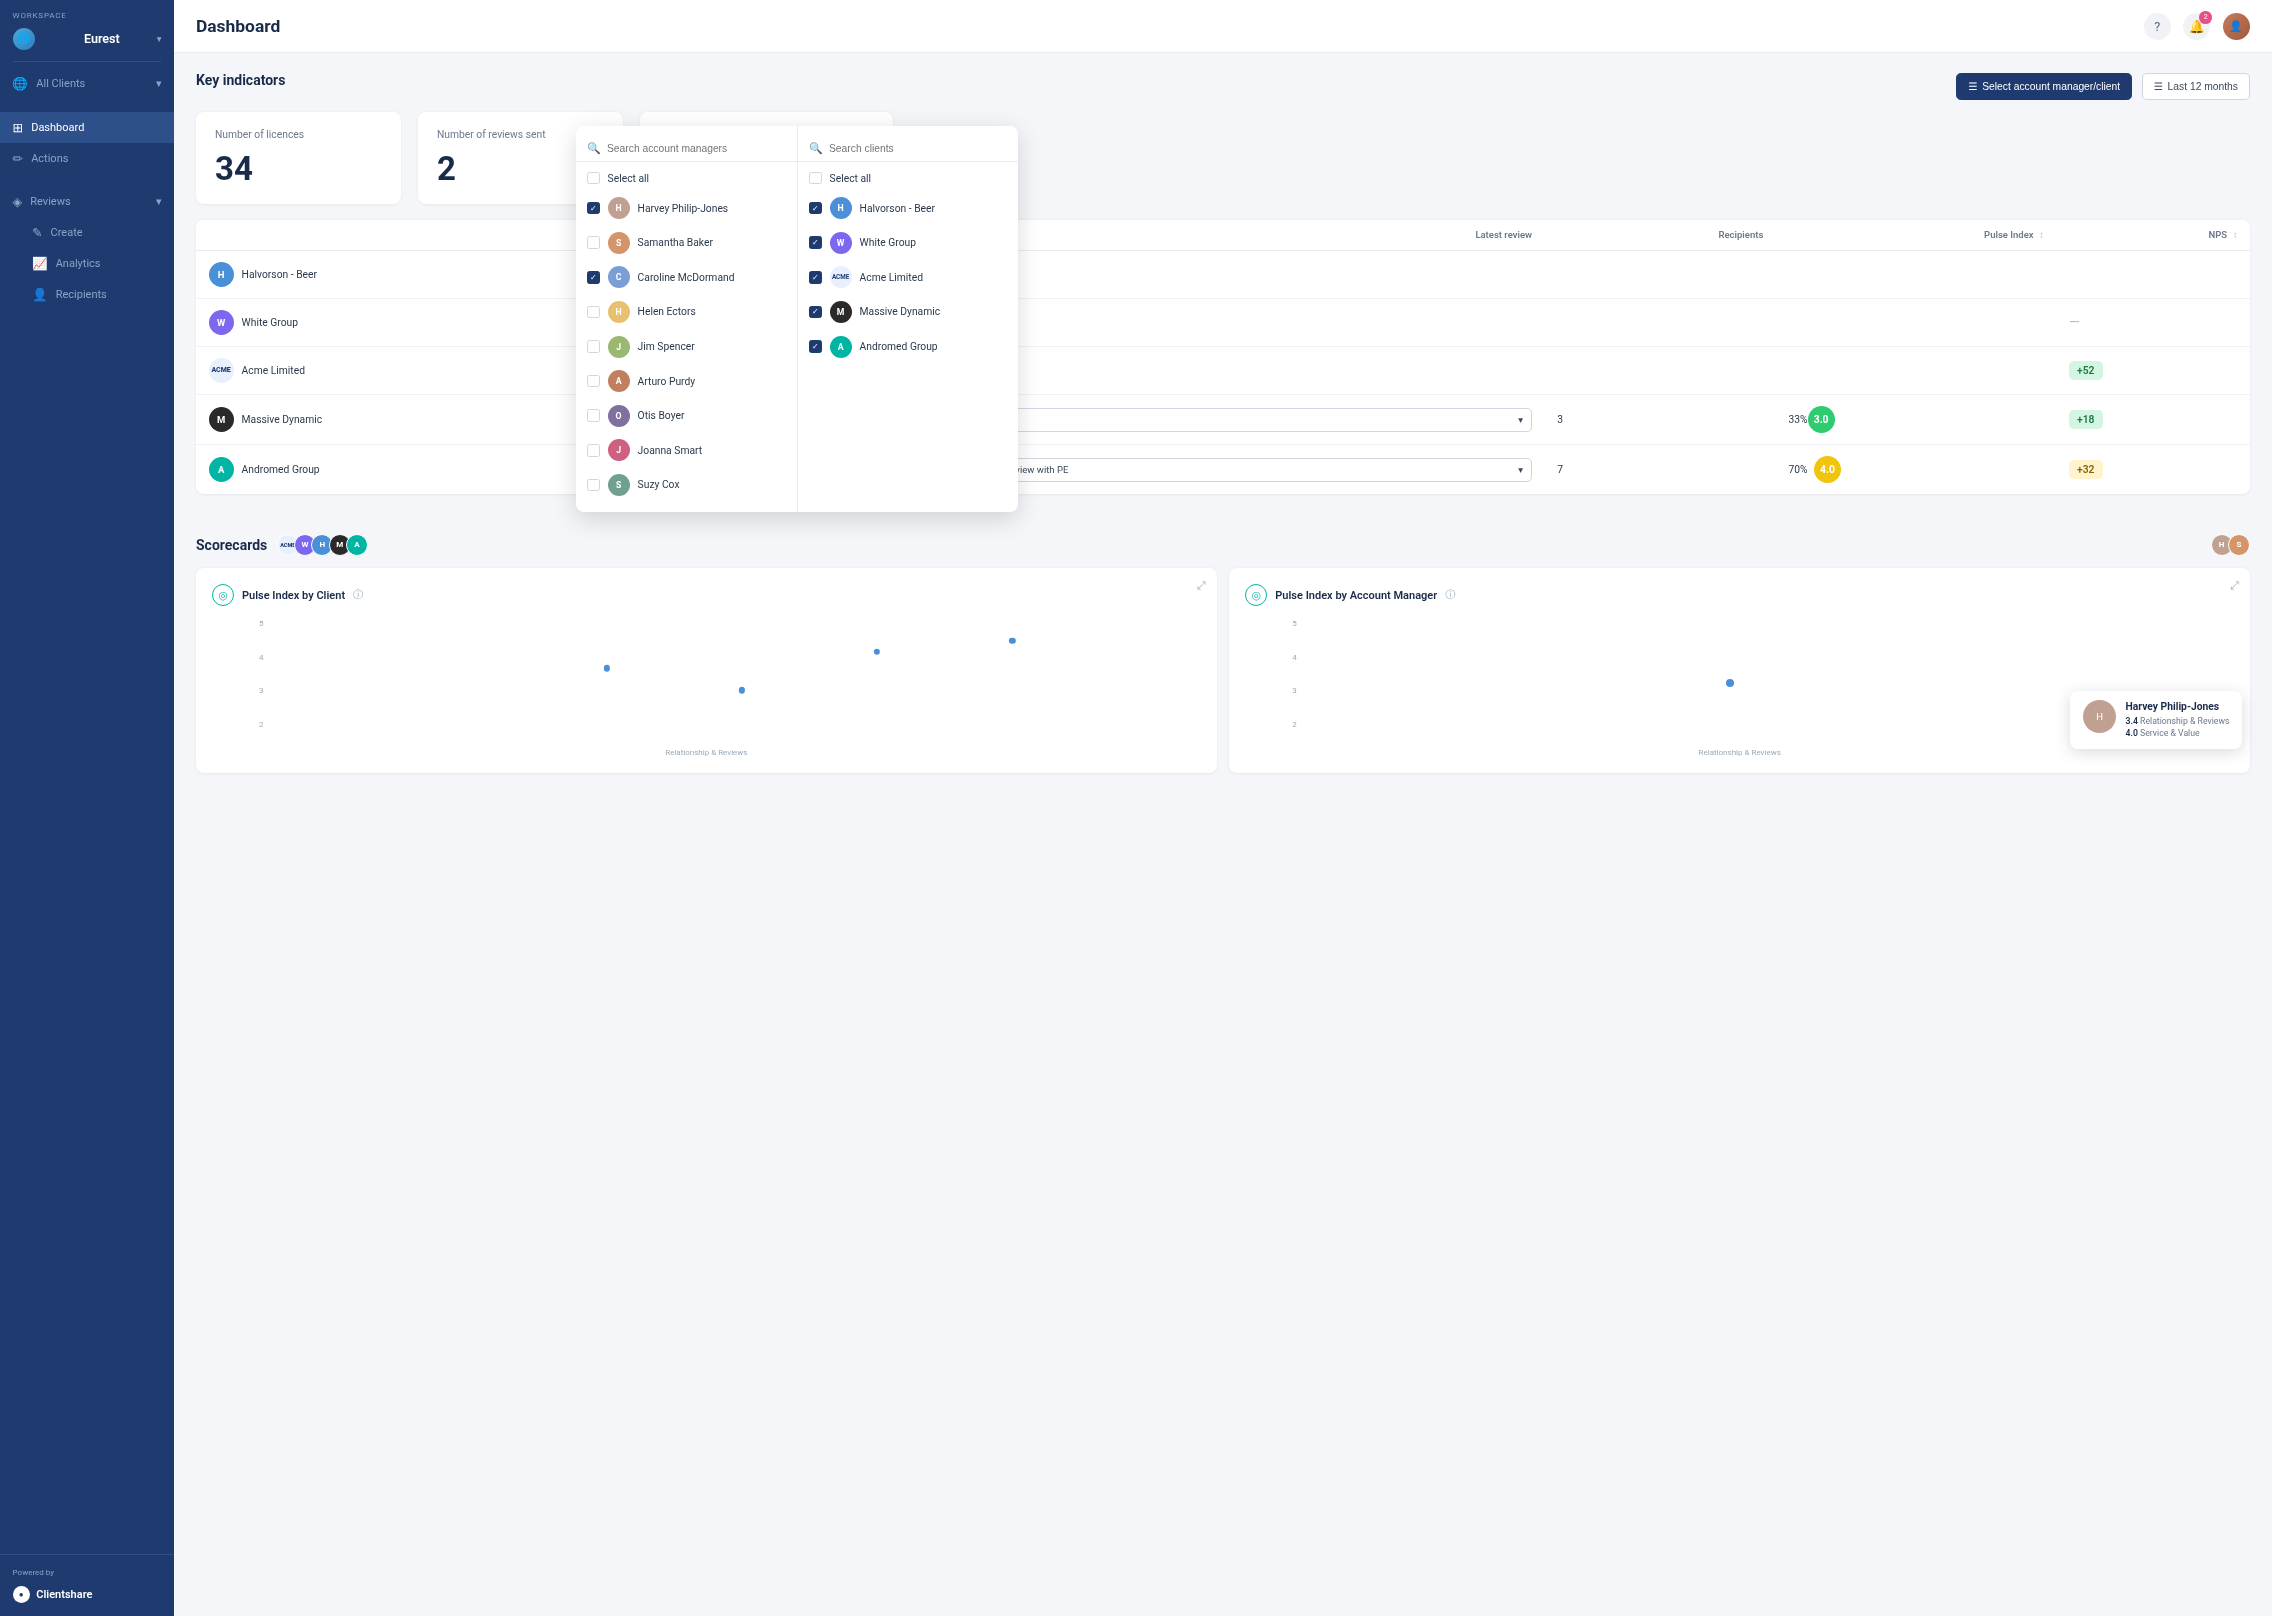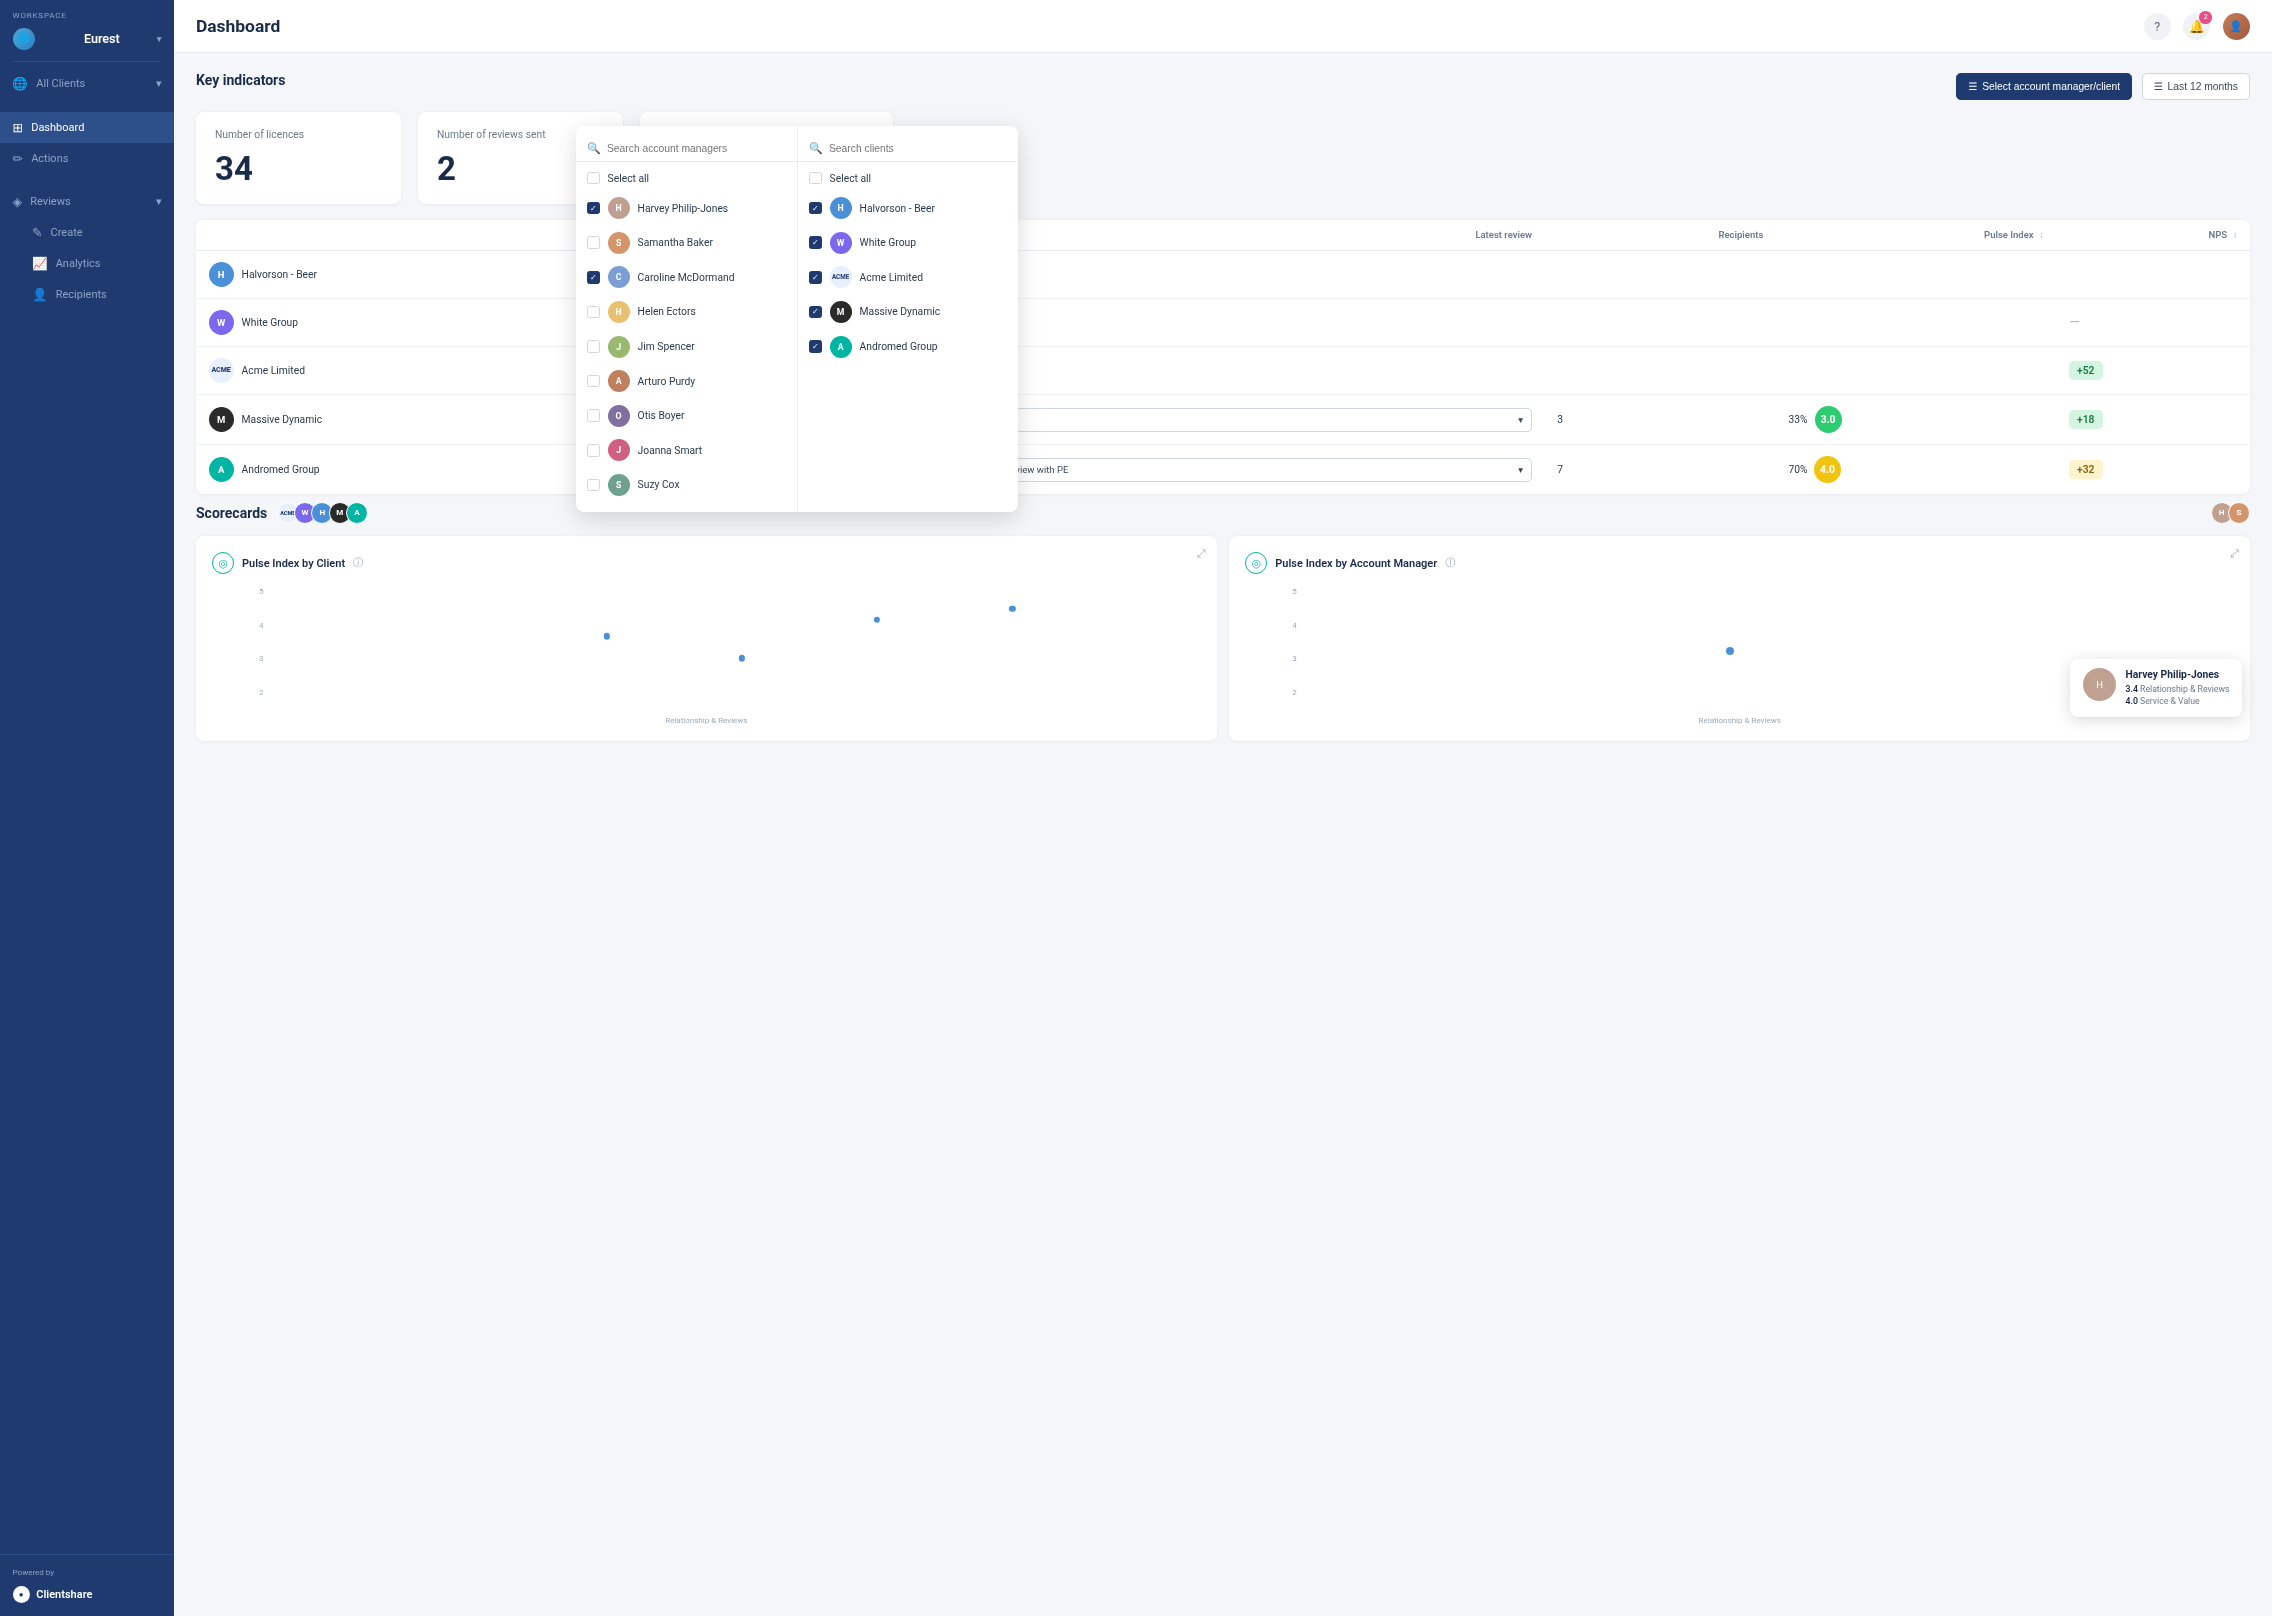--- a/index.html
+++ b/index.html
@@ -216,21 +216,21 @@
     .dropdown-avatar {
       width: 22px; height: 22px; border-radius: 50%;
       background: #c0c8d4; overflow: hidden; flex-shrink: 0;
     }
     .dropdown-avatar-inner {
       width: 100%; height: 100%; display: flex; align-items: center;
       justify-content: center; font-size: 8.7px; font-weight: 700; color: white;
     }
 
     
-    .scorecards-section { margin-top: 8px; }
+    .scorecards-section { margin-top: 40px; }
     .scorecards-header { display: flex; align-items: center; gap: 9.5px; margin-bottom: 12.6px; }
     .scorecards-title { font-size: 14px; font-weight: 700; color: #1a2b4a; }
     .avatar-stack { display: flex; align-items: center; }
     .avatar-stack .av {
       width: 22px; height: 22px; border-radius: 50%;
       border: 1.6px solid white; margin-left: -4.7px;
       display: flex; align-items: center; justify-content: center;
       font-size: 8px; font-weight: 700; color: white;
     }
     .avatar-stack .av:first-child { margin-left: 0; }
@@ -464,21 +464,21 @@
               </div>
             </td>
             <td><span class="status-icon status-check">✅</span></td>
             <td>
               <div class="review-select">
                 <span>Q2/2021 BR</span>
                 <span>▾</span>
               </div>
             </td>
             <td>3</td>
-            <td style="display:flex;align-items:center;gap:7px;">
+            <td style="display:flex;align-items:center;gap:0;">
               <span>33%</span>
               <span class="pulse-badge pulse-green">3.0</span>
             </td>
             <td>
               <span class="nps-badge nps-green">+18</span>
             </td>
           </tr>
 
           <tr>
             <td>

